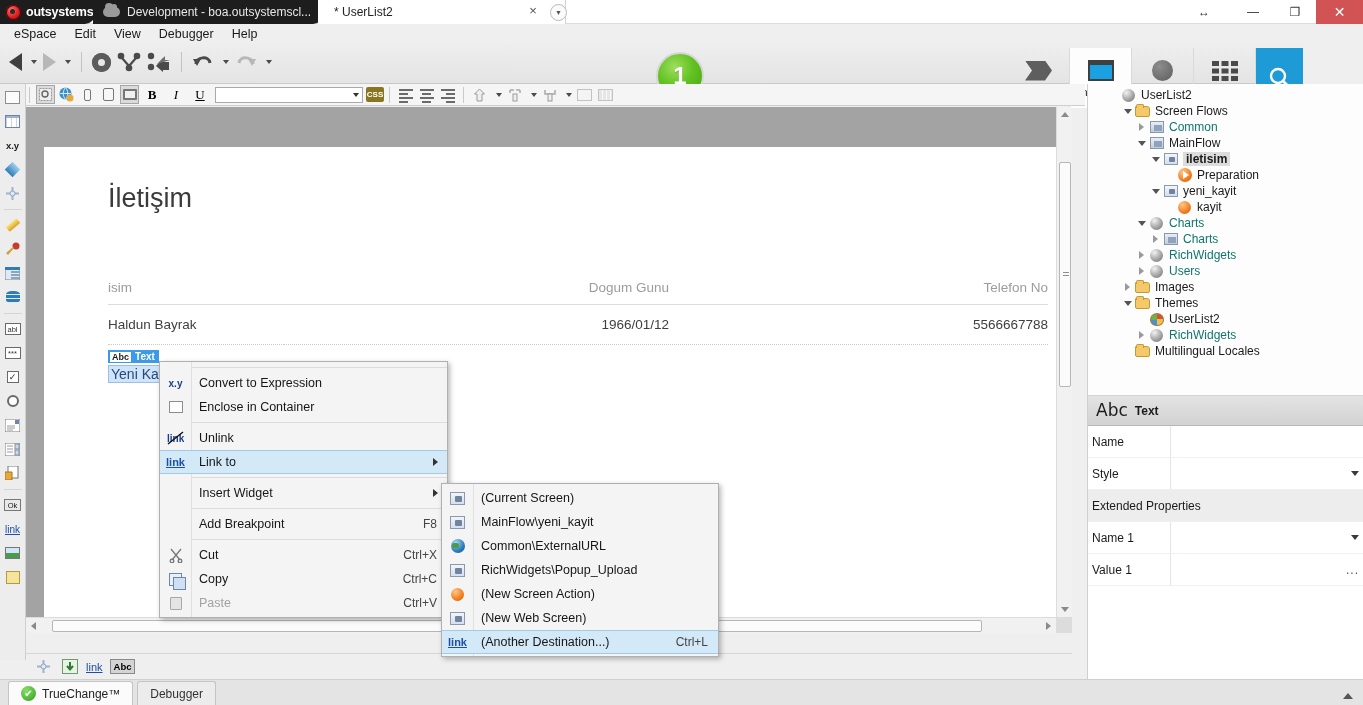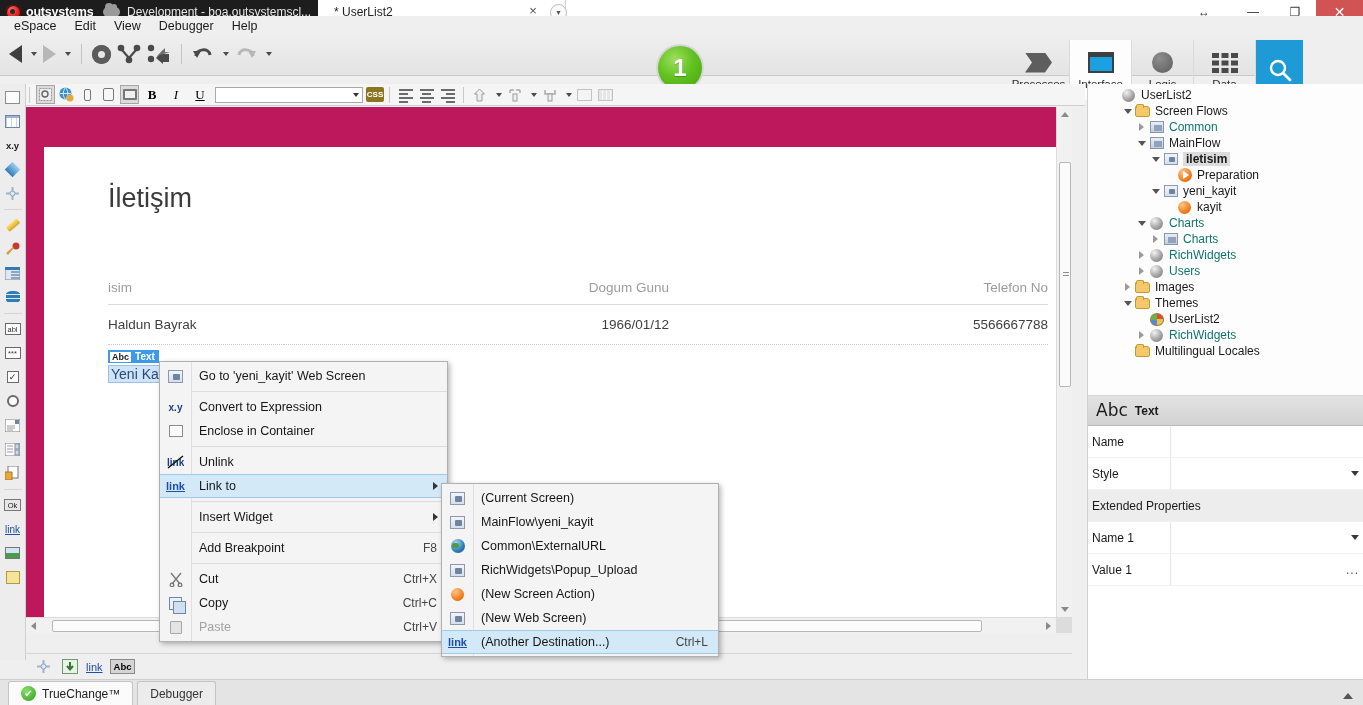--- a/index.html
+++ b/index.html
@@ -71,21 +71,21 @@
 
   
   .menubar {
     position: absolute; left: 0; top: 24px; width: 1363px; height: 20px;
     background: #efefef; display: flex; align-items: center; padding-left: 5px;
   }
   .menu-item { padding: 2px 9px; font-size: 12.5px; color: #1a1a1a; }
 
   
   .toolbar {
-    position: absolute; left: 0; top: 16px; width: 1303px; height: 60px;
+    position: absolute; left: 0; top: 24px; width: 1303px; height: 60px;
     background: linear-gradient(#f3f3f3,#e4e4e4);
     border-bottom: 1px solid #c9c9c9;
   }
   .tb-row { position: absolute; left: 6px; top: 22px; display: flex; align-items: center; height: 32px; }
   .tb-btn { display: flex; align-items: center; justify-content: center; height: 28px; padding: 0 3px; }
   .tb-sep { width: 1px; height: 20px; background: #c3c3c3; margin: 0 7px; }
   .caret-sm { width: 0; height: 0; border-left: 3.5px solid transparent; border-right: 3.5px solid transparent; border-top: 4px solid #4a4a4a; margin-left: 3px; }
 
   .tri-left { width:0;height:0;border-top:9px solid transparent;border-bottom:9px solid transparent;border-right:13px solid #3f3f3f; }
   .tri-right { width:0;height:0;border-top:9px solid transparent;border-bottom:9px solid transparent;border-left:13px solid #b7b7b7; }
@@ -169,21 +169,21 @@
   .tool-link { color: #1b4fa8; text-decoration: underline; font-size: 10px; }
   .tool-img { width: 15px; height: 12px; border:1px solid #777; background: linear-gradient(#cfe7f6 55%, #4c9a4c 55%); }
   .tool-note { width: 14px; height: 13px; background:#f6e49a; border:1px solid #b09c3e; }
   .tool-sep { width: 18px; height:1px; background:#d4d4d4; margin: 2px 0 5px; }
 
   
   .canvas-wrap {
     position: absolute; left: 26px; top: 107px; width: 1046px; bottom: 72px;
     background: #ffffff; overflow: hidden;
   }
-  .canvas-frame { position: absolute; left: 0; top: 0; right: 16px; bottom: 16px; background: #be185d; }
+  .canvas-frame { position: absolute; left: 0; top: 0; right: 16px; bottom: 16px; background: #a3a3a3; }
   .page-white {
     position: absolute; left: 18px; top: 40px; right: 0; bottom: 0; background: #fff;
   }
   .page-inner { position: relative; padding: 36px 24px 0 64px; }
   .page-title { font-size: 27px; color: #3b3b3b; font-weight: normal; margin: 0 0 66px 0; }
   .tbl { width: 940px; border-collapse: collapse; }
   .tbl th {
     font-weight: normal; color: #9c9c9c; font-size: 13.5px; text-align: left;
     padding: 0 0 9px 0; border-bottom: 1px solid #dcdcdc;
   }
@@ -908,26 +908,20 @@
           <span class="pname">Value 1</span>
           <span class="pval">
             <span class="dots">...</span>
           </span>
         </div>
       </div>
   </div>
 
   <div class="ctxmenu" id="ctx-root">
     <div class="ctx-gutter-line"></div>
-  <div class="ctxitem">
-        <span class="ctx-ico">
-          <span class="ci-screen"></span>
-        </span>
-        <span class="ctx-label">Go to 'yeni_kayit' Web Screen</span>
-      </div>
       <div class="ctx-sep"></div>
       <div class="ctxitem">
         <span class="ctx-ico">
           <span class="ci-xy">x.y</span>
         </span>
         <span class="ctx-label">Convert to Expression</span>
       </div>
       <div class="ctxitem">
         <span class="ctx-ico">
           <span class="ci-box"></span>

